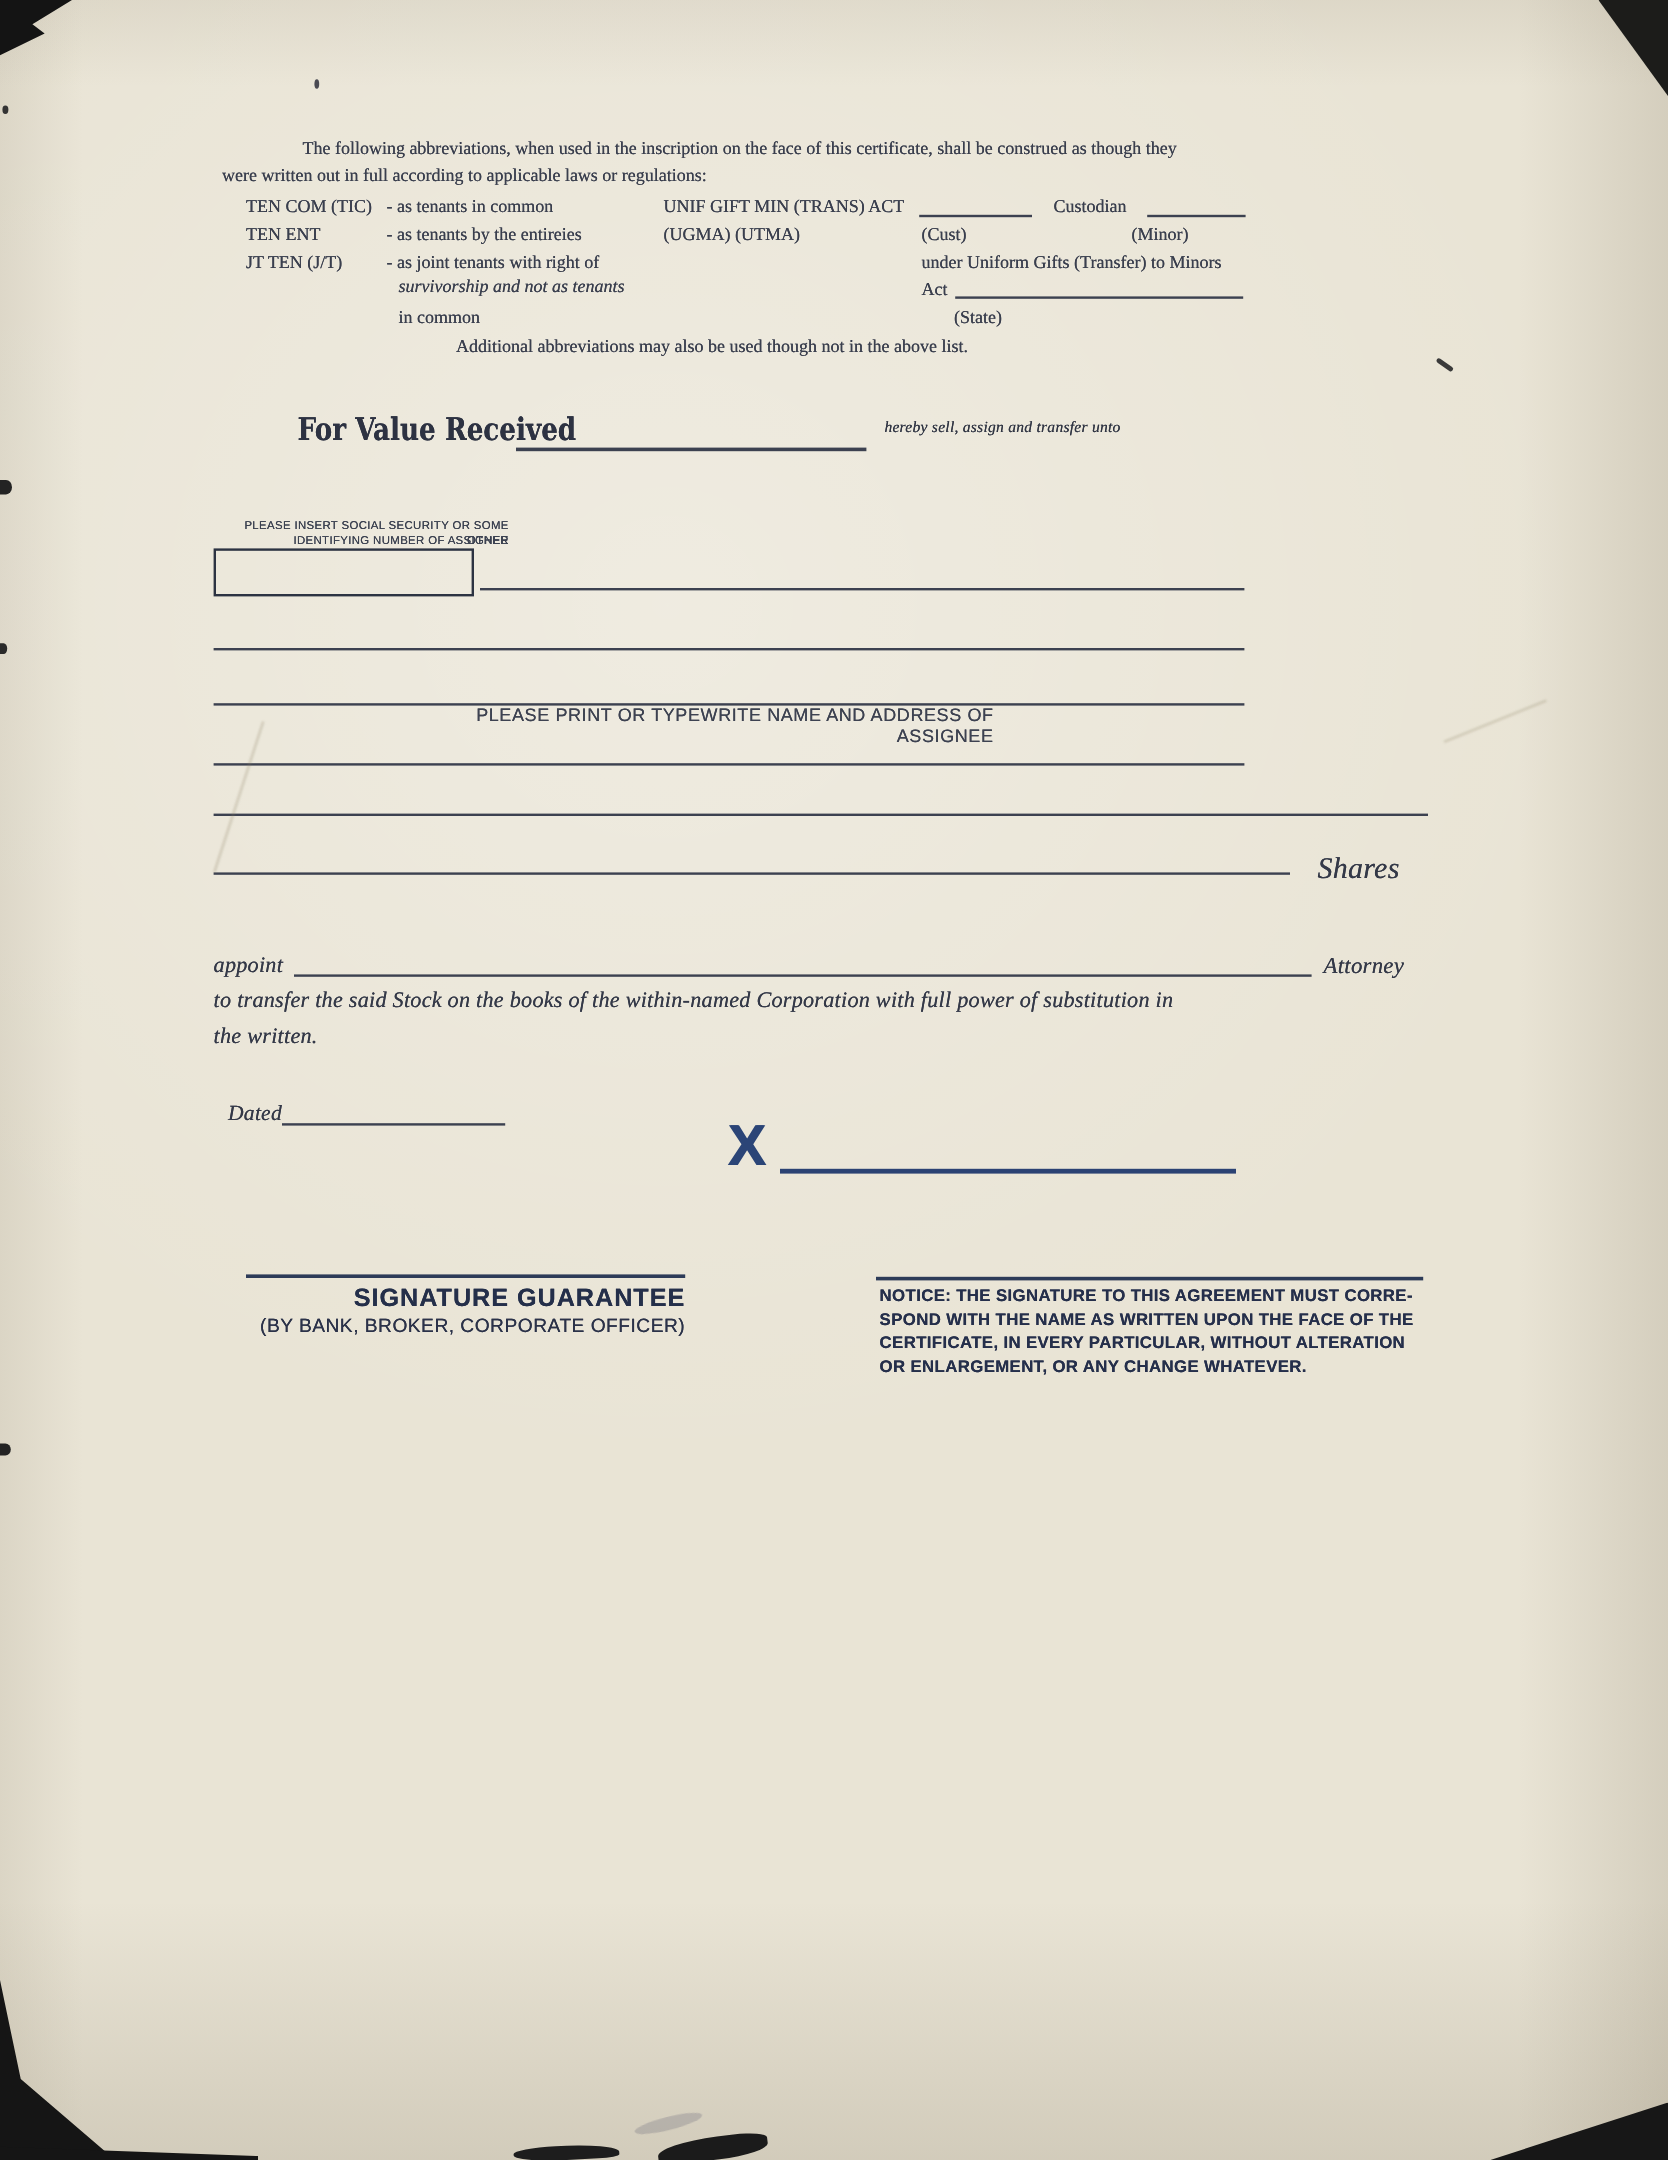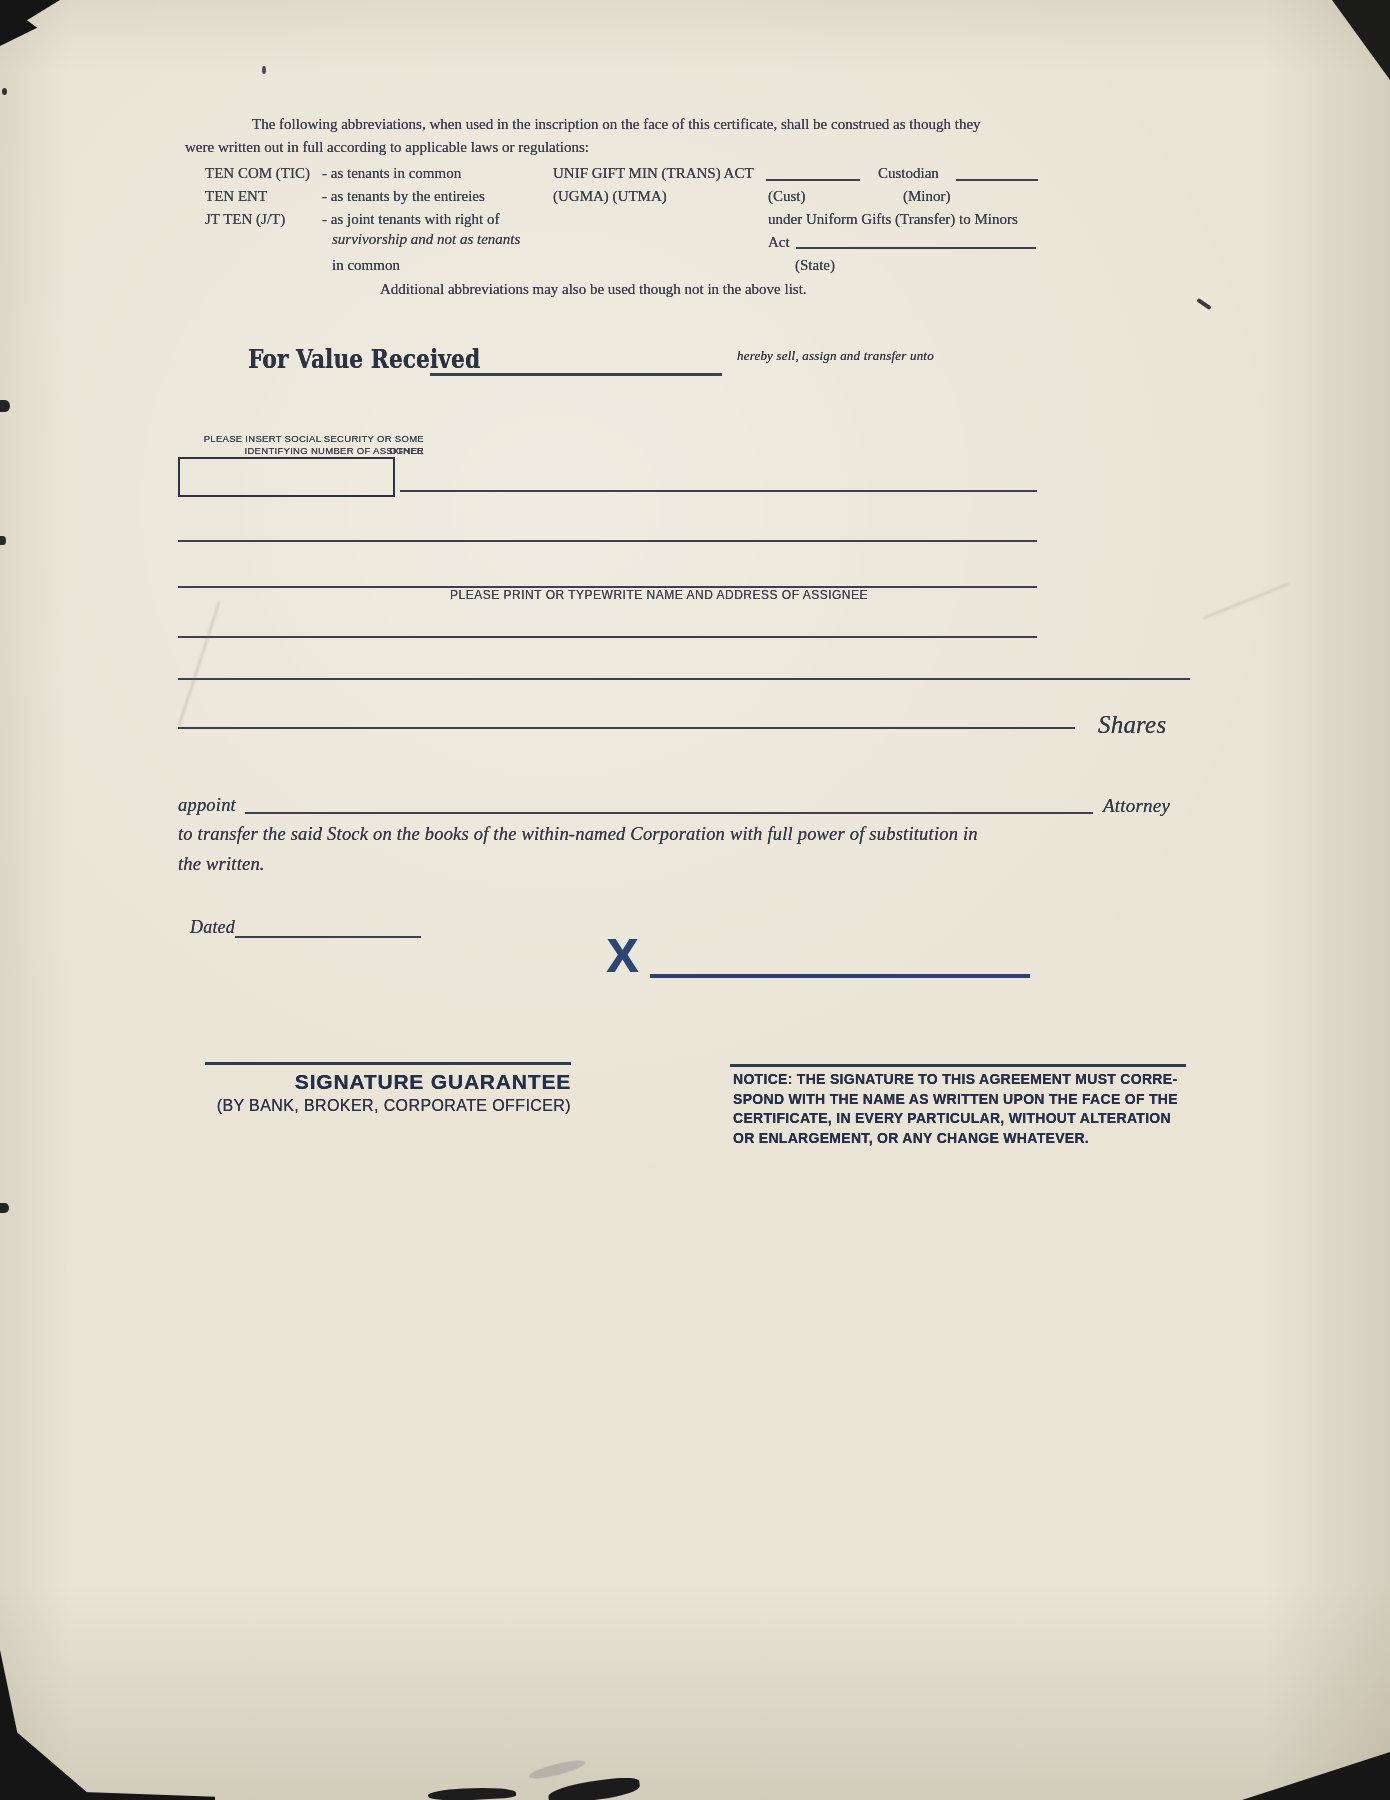--- a/index.html
+++ b/index.html
@@ -45,40 +45,40 @@
   <div class="t body15" style="left:332px; top:228px;font-style:italic;">survivorship and not as tenants</div>
   <div class="t body15" style="left:332px; top:254px;">in common</div>
 
   <div class="t body15" style="left:553px; top:162px;">UNIF GIFT MIN (TRANS) ACT</div>
   <div class="line" style="left:766px; top:179px; width:94px;"></div>
   <div class="t body15" style="left:878px; top:162px;">Custodian</div>
   <div class="line" style="left:956px; top:179px; width:82px;"></div>
 
   <div class="t body15" style="left:553px; top:185px;">(UGMA) (UTMA)</div>
   <div class="t body15" style="left:768px; top:185px;">(Cust)</div>
-  <div class="t body15" style="left:903px; top:185px;">(Minor)</div>
+  <div class="t body15" style="left:943px; top:185px;">(Minor)</div>
   <div class="t body15" style="left:768px; top:208px;">under Uniform Gifts (Transfer) to Minors</div>
   <div class="t body15" style="left:768px; top:231px;">Act</div>
   <div class="line" style="left:796px; top:247px; width:240px;"></div>
   <div class="t body15" style="left:795px; top:254px;">(State)</div>
 
   <div class="t body15" style="left:380px; top:278px;">Additional abbreviations may also be used though not in the above list.</div>
 
   <div class="t blackletter" style="left:248px; top:344px;">For Value Received</div>
   <div class="line" style="left:430px; top:373px; width:292px; height:2.5px;"></div>
   <div class="t ital" style="left:737px; top:348px; font-size:13px; letter-spacing:.2px; color:#313644;">hereby sell, assign and transfer unto</div>
 
   <div class="t sans center" style="left:178px; top:433px; width:246px; font-size:9.5px; letter-spacing:.3px; line-height:12px; color:#3b4150;">PLEASE INSERT SOCIAL SECURITY OR SOME OTHER</div>
   <div class="t sans center" style="left:178px; top:445px; width:246px; font-size:9.5px; letter-spacing:.3px; line-height:12px; color:#3b4150;">IDENTIFYING NUMBER OF ASSIGNEE</div>
   <div class="artifact" style="left:178px; top:457px; width:213px; height:36px; border:2.5px solid #2c3342;"></div>
 
   <div class="line" style="left:400px; top:490px; width:637px;"></div>
   <div class="line" style="left:178px; top:540px; width:859px;"></div>
   <div class="line" style="left:178px; top:586px; width:859px;"></div>
-  <div class="t sans center" style="left:408px; top:588px; width:460px; font-size:12px; letter-spacing:.5px; color:#3d4251;">PLEASE PRINT OR TYPEWRITE NAME AND ADDRESS OF ASSIGNEE</div>
+  <div class="t sans center" style="left:368px; top:588px; width:460px; font-size:15px; letter-spacing:.5px; color:#3d4251;">PLEASE PRINT OR TYPEWRITE NAME AND ADDRESS OF ASSIGNEE</div>
   <div class="line" style="left:178px; top:636px; width:859px;"></div>
   <div class="line" style="left:178px; top:678px; width:1012px;"></div>
 
   <div class="line" style="left:178px; top:727px; width:897px;"></div>
   <div class="t form-ital" style="left:1098px; top:711px; font-size:25px;">Shares</div>
 
   <div class="t form-ital" style="left:178px; top:795px;">appoint</div>
   <div class="line" style="left:245px; top:812px; width:848px;"></div>
   <div class="t form-ital" style="left:1103px; top:795px; font-size:19px;">Attorney</div>
   <div class="t form-ital" style="left:178px; top:824px;">to transfer the said Stock on the books of the within-named Corporation with full power of substitution in</div>

